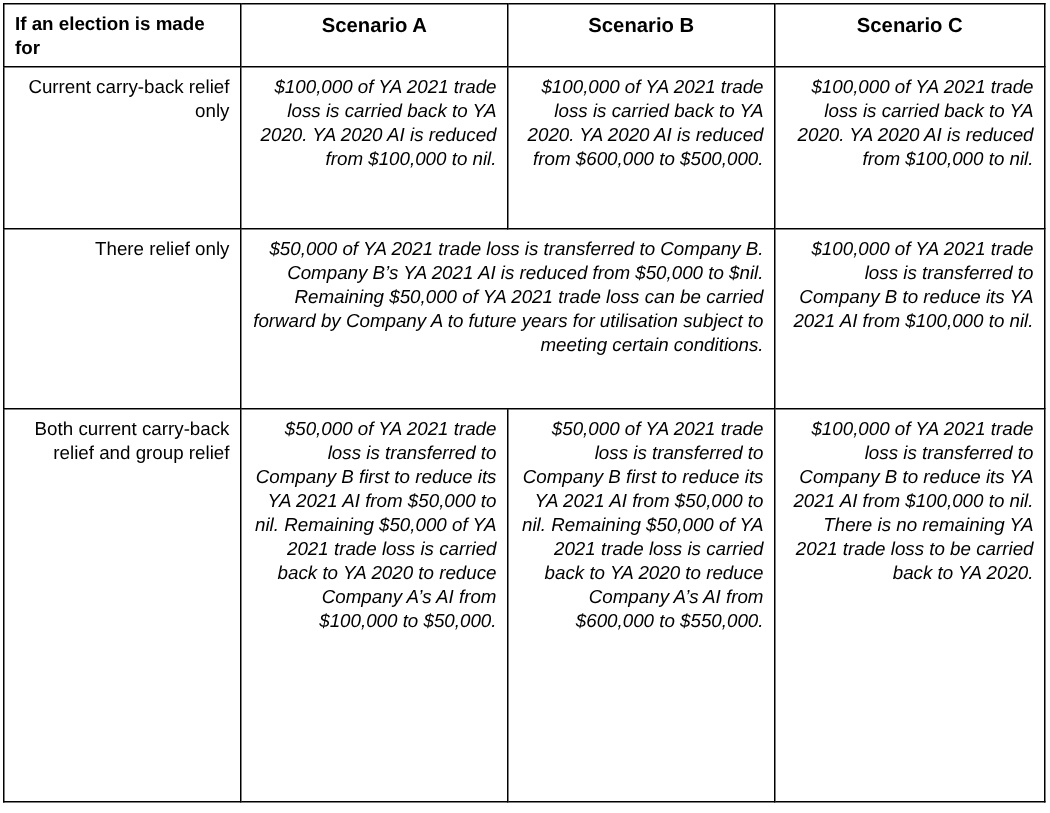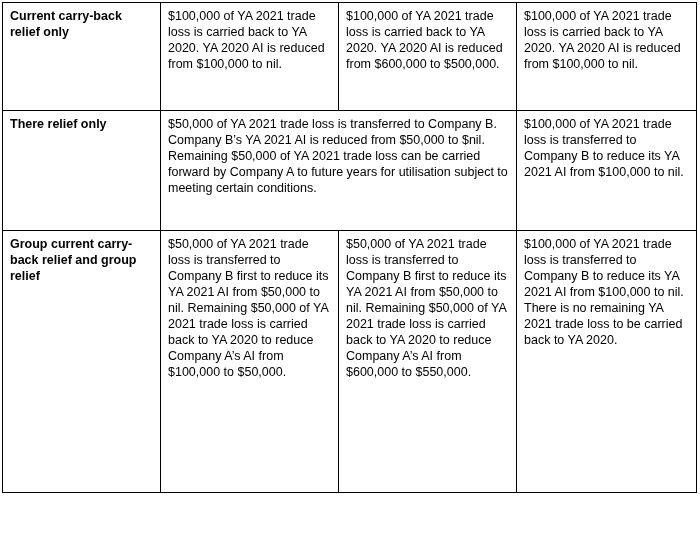--- a/index.html
+++ b/index.html
@@ -42,58 +42,65 @@
     font-weight: bold;
     text-align: left;
     font-size: 12.5px;
   }
   .hdr-scenario {
     font-weight: bold;
     text-align: center;
     font-size: 13.5px;
   }
   .row-label {
-    font-weight: bold;
-    text-align: left;
+    font-weight: normal;
+    text-align: right;
   }
   .cell-text {
-    text-align: left;
+    text-align: right;
+    font-style: italic;
   }
   .header-row td { padding-top: 6px; padding-bottom: 6px; }
   .r1 td { height: 98px; }
   .r2 td { height: 110px; }
   .r3 td { height: 252px; }
 </style>
 </head>
 <body>
 
 <div class="table-wrap">
   <table class="scenario-table">
     <colgroup>
       <col class="c-label">
       <col class="c-a">
       <col class="c-b">
       <col class="c-c">
     </colgroup>
     <tbody>
+      <tr class="header-row">
+        <td class="hdr-label">If an election is made for</td>
+        <td class="hdr-scenario">Scenario A</td>
+        <td class="hdr-scenario">Scenario B</td>
+        <td class="hdr-scenario">Scenario C</td>
+      </tr>
 
       <tr class="r1">
         <td class="row-label">Current carry-back relief only</td>
         <td class="cell-text">$100,000 of YA 2021 trade loss is carried back to YA 2020. YA 2020 AI is reduced from $100,000 to nil.</td>
         <td class="cell-text">$100,000 of YA 2021 trade loss is carried back to YA 2020. YA 2020 AI is reduced from $600,000 to $500,000.</td>
         <td class="cell-text">$100,000 of YA 2021 trade loss is carried back to YA 2020. YA 2020 AI is reduced from $100,000 to nil.</td>
       </tr>
 
       <tr class="r2">
         <td class="row-label">There relief only</td>
         <td class="cell-text" colspan="2">$50,000 of YA 2021 trade loss is transferred to Company B. Company B’s YA 2021 AI is reduced from $50,000 to $nil. Remaining $50,000 of YA 2021 trade loss can be carried forward by Company A to future years for utilisation subject to meeting certain conditions.</td>
         <td class="cell-text">$100,000 of YA 2021 trade loss is transferred to Company B to reduce its YA 2021 AI from $100,000 to nil.</td>
       </tr>
 
       <tr class="r3">
-        <td class="row-label">Group current carry-back relief and group relief</td>
+        <td class="row-label">Both current carry-back relief and group relief</td>
         <td class="cell-text">$50,000 of YA 2021 trade loss is transferred to Company B first to reduce its YA 2021 AI from $50,000 to nil. Remaining $50,000 of YA 2021 trade loss is carried back to YA 2020 to reduce Company A’s AI from $100,000 to $50,000.</td>
         <td class="cell-text">$50,000 of YA 2021 trade loss is transferred to Company B first to reduce its YA 2021 AI from $50,000 to nil. Remaining $50,000 of YA 2021 trade loss is carried back to YA 2020 to reduce Company A’s AI from $600,000 to $550,000.</td>
         <td class="cell-text">$100,000 of YA 2021 trade loss is transferred to Company B to reduce its YA 2021 AI from $100,000 to nil.  There is no remaining YA 2021 trade loss to be carried back to YA 2020.</td>
       </tr>
     </tbody>
   </table>
 </div>
 
 </body></html>

